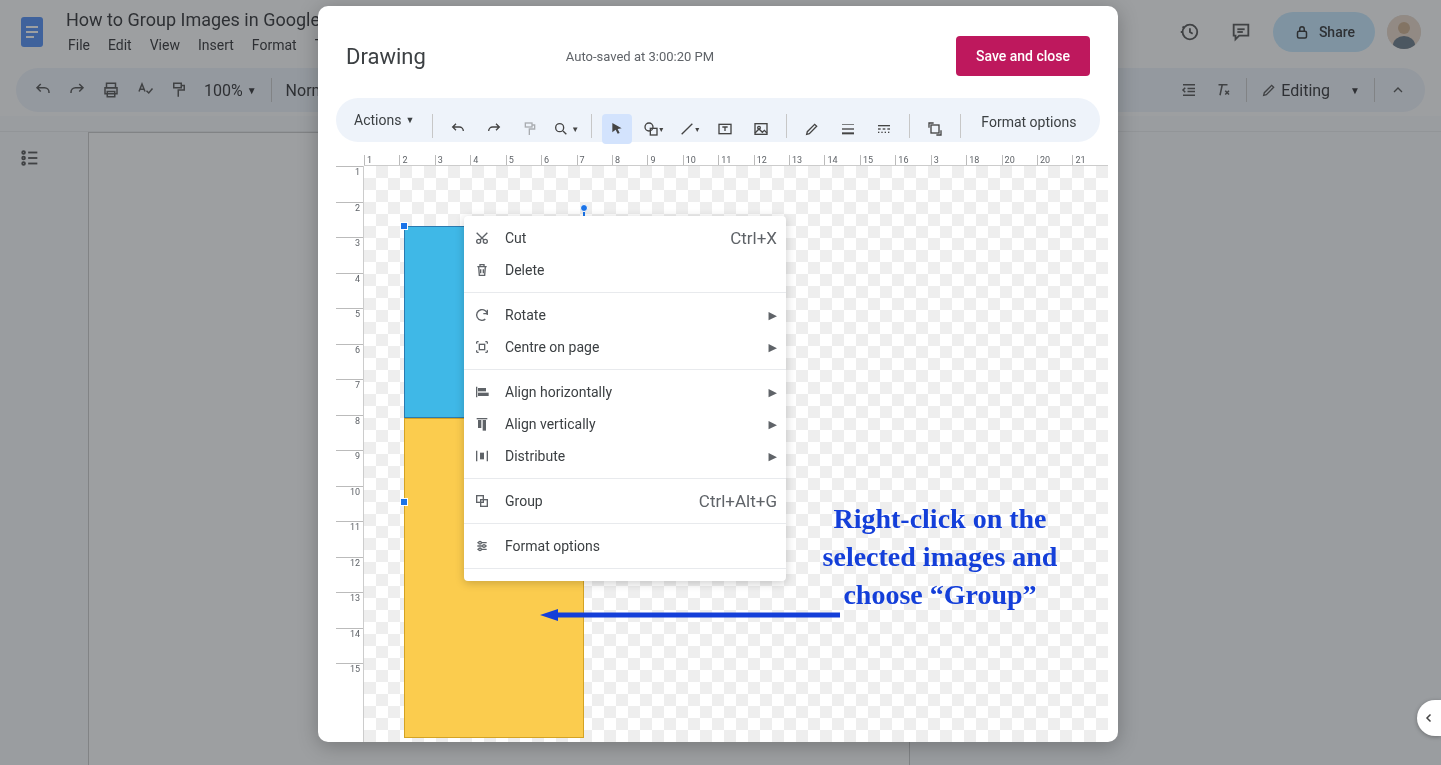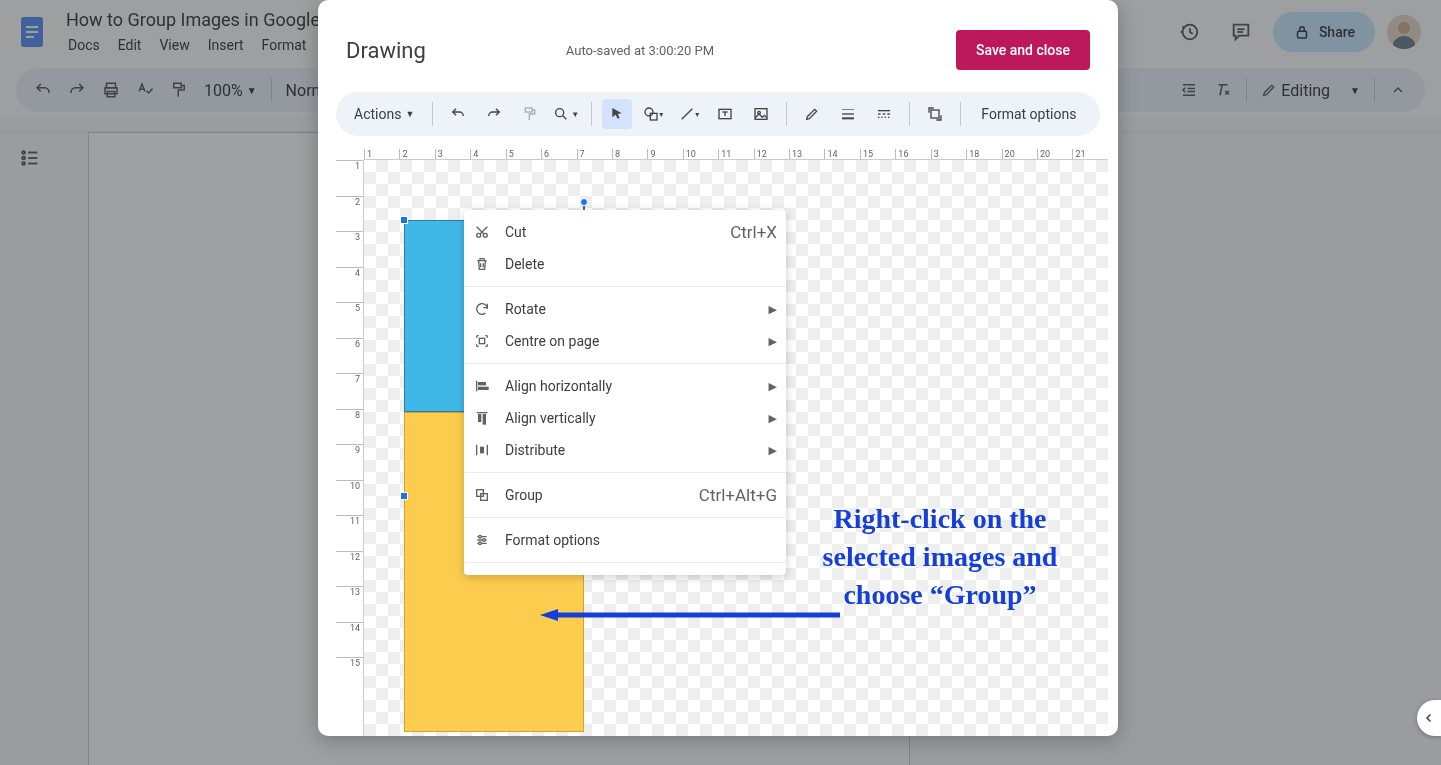--- a/index.html
+++ b/index.html
@@ -21,27 +21,27 @@
 .tb-btn{min-width:30px;height:30px;display:flex;align-items:center;justify-content:center;color:#444;border-radius:4px;font-size:14px}
 .tb-sep{width:1px;height:24px;background:#c7c7c7;margin:0 4px}
 .tb-text{padding:0 6px;display:flex;align-items:center;gap:4px}
 .toolbar .spacer{flex:1}
 .doc-area{position:absolute;left:0;top:116px;right:0;bottom:0;background:#f9fbfd;display:flex}
 .doc-ruler{position:absolute;left:0;right:0;top:0;height:16px;background:#f9fbfd;border-bottom:1px solid #e8eaed}
 .doc-left{width:80px;padding:28px 16px}
 .outline-icon{width:28px;height:28px;color:#444;display:flex;align-items:center;justify-content:center}
 .page{position:absolute;left:88px;top:16px;width:822px;height:1060px;background:#fff;border:1px solid #c7c7c7}
 .dim{position:absolute;inset:0;background:rgba(60,64,67,.5);z-index:10}
-.modal{position:absolute;left:318px;top:0;width:800px;height:736px;background:#fff;border-radius:10px;z-index:20;box-shadow:0 4px 20px rgba(0,0,0,.25);display:flex;flex-direction:column;overflow:hidden}
+.modal{position:absolute;left:318px;top:6px;width:800px;height:736px;background:#fff;border-radius:10px;z-index:20;box-shadow:0 4px 20px rgba(0,0,0,.25);display:flex;flex-direction:column;overflow:hidden}
 .modal-head{display:flex;align-items:center;padding:22px 28px 0 28px;height:78px}
 .modal-title{font-size:22px;color:#3c4043;font-weight:400}
 .modal-saved{margin-left:140px;font-size:13px;color:#5f6368}
 .modal-head .spacer{flex:1}
 .save-close{background:#be185d;color:#fff;height:40px;padding:0 20px;border-radius:4px;font-size:14px;font-weight:500;display:flex;align-items:center}
-.modal-toolbar{margin:14px 18px 0 18px;height:44px;background:#eef3fa;border-radius:24px;display:flex;align-items:center;padding:0 10px;gap:6px}
+.modal-toolbar{margin:14px 18px 0 18px;height:44px;background:#eef3fa;border-radius:24px;display:flex;padding:16px 10px;gap:6px}
 .actions-btn{display:flex;align-items:center;gap:4px;padding:4px 8px;font-size:14px;color:#3c4043}
 .mtb-btn{width:30px;height:30px;display:flex;align-items:center;justify-content:center;color:#444;border-radius:4px}
 .mtb-btn.sel{background:#d3e3fd}
 .mtb-sep{width:1px;height:24px;background:#c7c7c7;margin:0 4px}
 .format-opt{padding:0 10px;font-size:14px;color:#3c4043}
 .canvas-wrap{flex:1;position:relative;margin:8px 4px 0 18px}
 .hruler{position:absolute;left:28px;right:6px;top:0;height:16px;border-bottom:1px solid #ccc;font-size:9px;color:#5f6368;display:flex}
 .hruler .tick{flex:1;position:relative;text-align:left;border-left:1px solid #bbb;padding-left:2px;height:10px;margin-top:5px}
 .vruler{position:absolute;left:0;top:16px;bottom:0;width:28px;font-size:9px;color:#5f6368;border-right:1px solid #ccc}
 .vruler .tick{height:35.5px;border-top:1px solid #bbb;text-align:right;padding-right:3px}
@@ -87,21 +87,21 @@
             <path d="M11 10v6M8 13h6"></path>
           </svg>
         </div>
       <div class="ticon">
           <svg width="18" height="18" viewBox="0 0 24 24" fill="none" stroke="#5f6368" stroke-width="2">
             <path d="M6 16a4 4 0 010-8 6 6 0 0111 2 4 4 0 010 8H6z"></path>
           </svg>
         </div>
     </div>
     <div class="menu-row">
-      <div class="menu-item">Docs</div>
+      <div class="menu-item">File</div>
       <div class="menu-item">Edit</div>
       <div class="menu-item">View</div>
       <div class="menu-item">Insert</div>
       <div class="menu-item">Format</div>
       <div class="menu-item">To</div>
     </div>
   </div>
   <div class="header-right">
     <div class="hr-icon">
         <svg width="22" height="22" viewBox="0 0 24 24" fill="none" stroke="#444" stroke-width="2">

